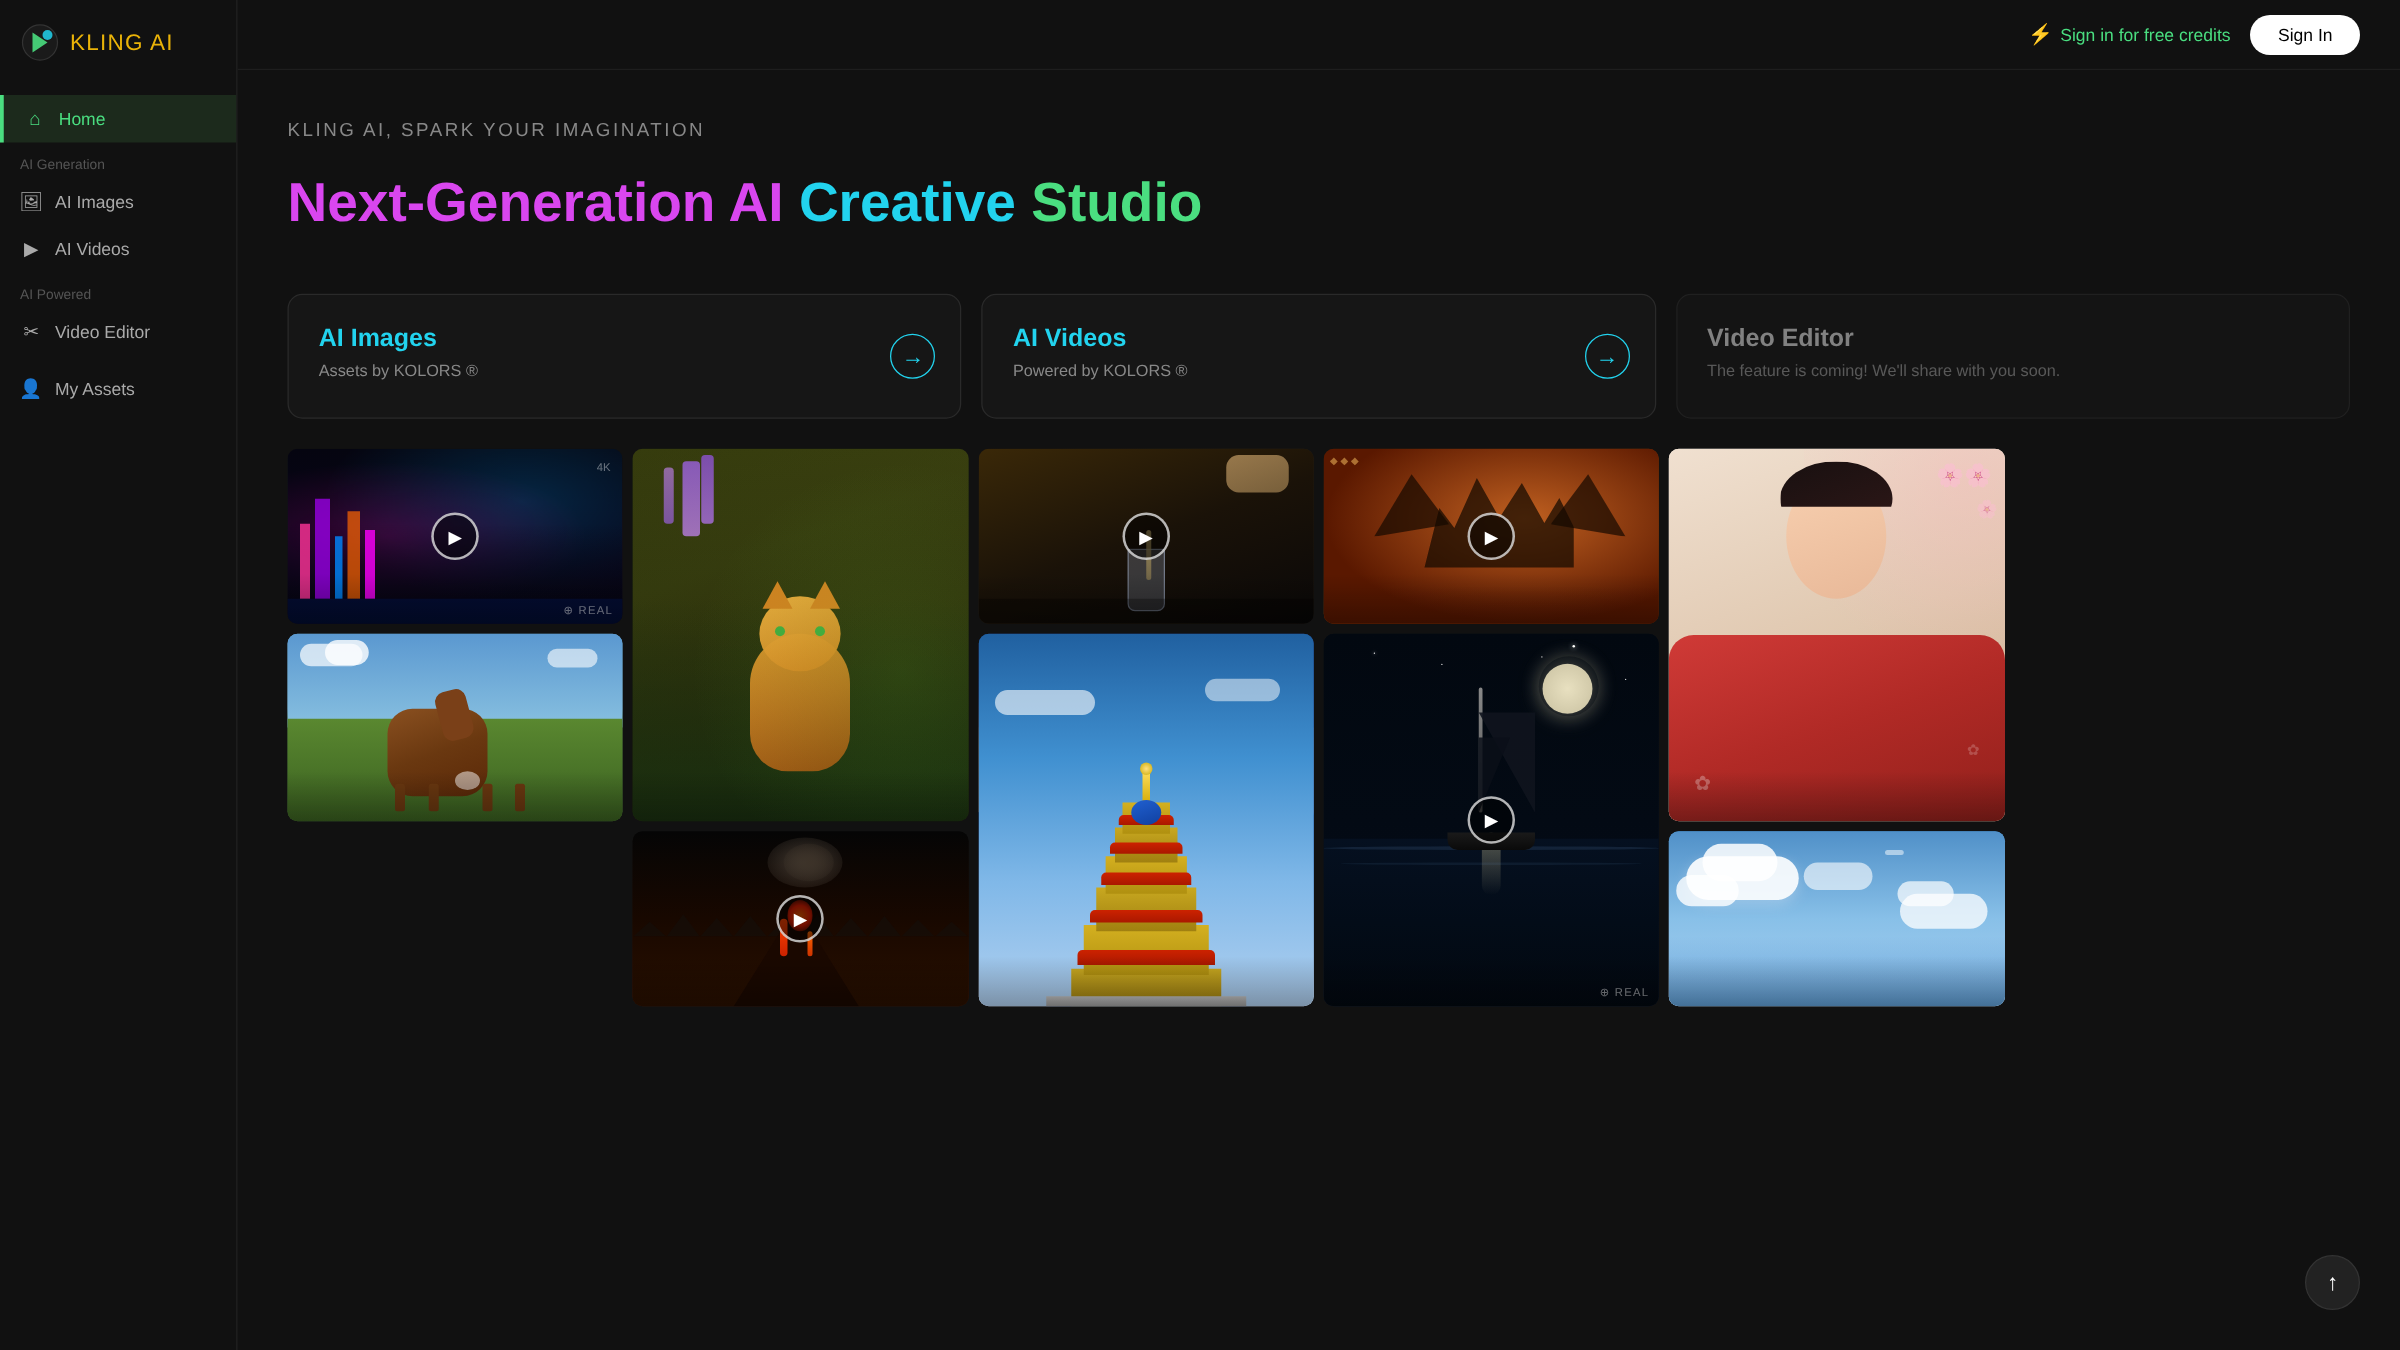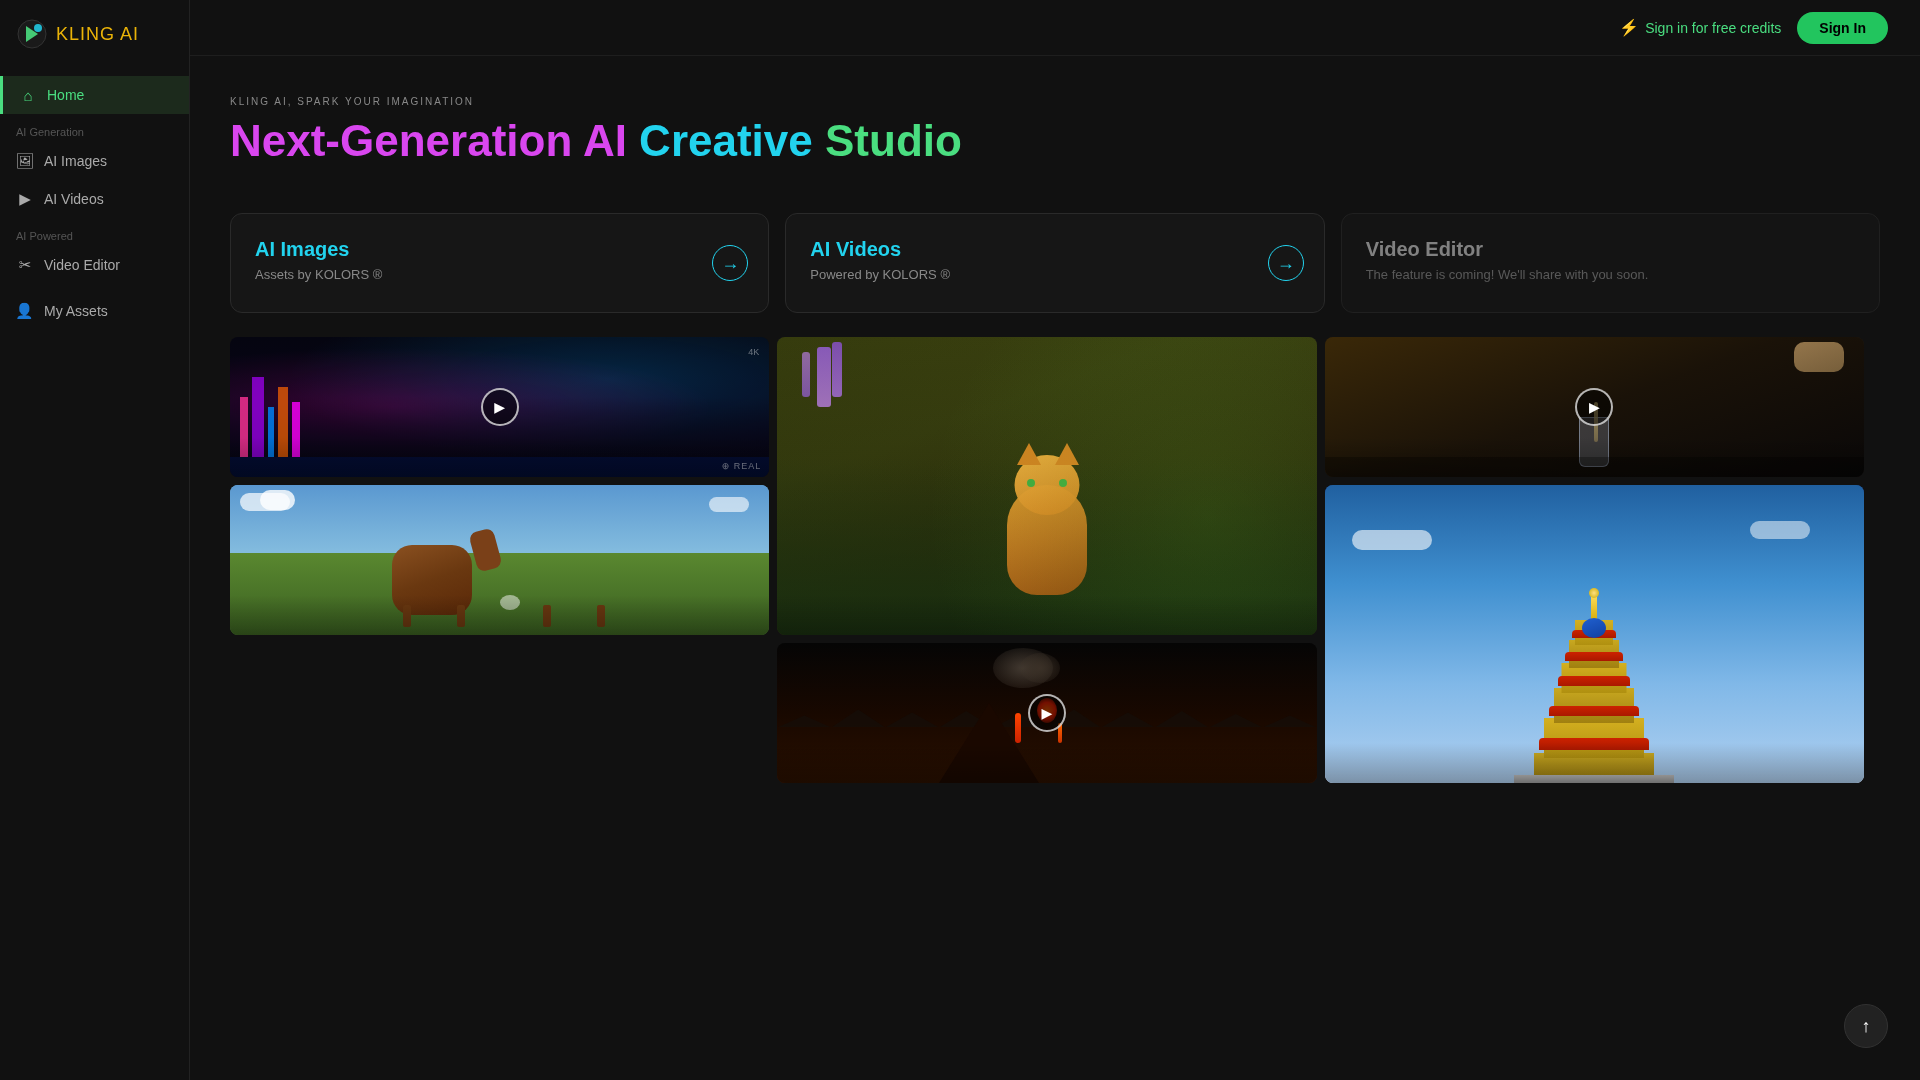--- a/index.html
+++ b/index.html
@@ -106,39 +106,39 @@
       align-items: center;
       gap: 6px;
       color: #4ade80;
       font-size: 14px;
       cursor: pointer;
     }
     .sign-free-credits .lightning {
       font-size: 16px;
     }
     .sign-in-btn {
-      background: #22c55e;
+      background: #ffffff;
       color: #000;
       border: none;
       border-radius: 20px;
       padding: 8px 22px;
       font-size: 14px;
-      font-weight: 700;
+      font-weight: 400;
       cursor: pointer;
     }
 
     
     .hero {
       padding: 40px 40px 24px 40px;
     }
     .hero-subtitle {
-      font-size: 10px;
+      font-size: 15px;
       color: #888;
       letter-spacing: 2px;
-      margin-bottom: 10px;
+      margin-bottom: 26px;
       text-transform: uppercase;
     }
     .hero-title {
       font-size: 44px;
       font-weight: 800;
       line-height: 1.1;
       margin-bottom: 0;
     }
     .hero-title .white-text { color: #d946ef; }
     .hero-title .teal-text { color: #22d3ee; }
@@ -222,21 +222,21 @@
       align-items: center;
       gap: 6px;
       color: #ccc;
       font-size: 14px;
       cursor: pointer;
     }
 
     
     .gallery-grid {
       display: grid;
-      grid-template-columns: repeat(3, 1fr);
+      grid-template-columns: repeat(6, 1fr);
       gap: 8px;
     }
     .gallery-item {
       border-radius: 8px;
       overflow: hidden;
       position: relative;
       cursor: pointer;
       background: #1a1a1a;
     }
     .gallery-item .play-btn {

